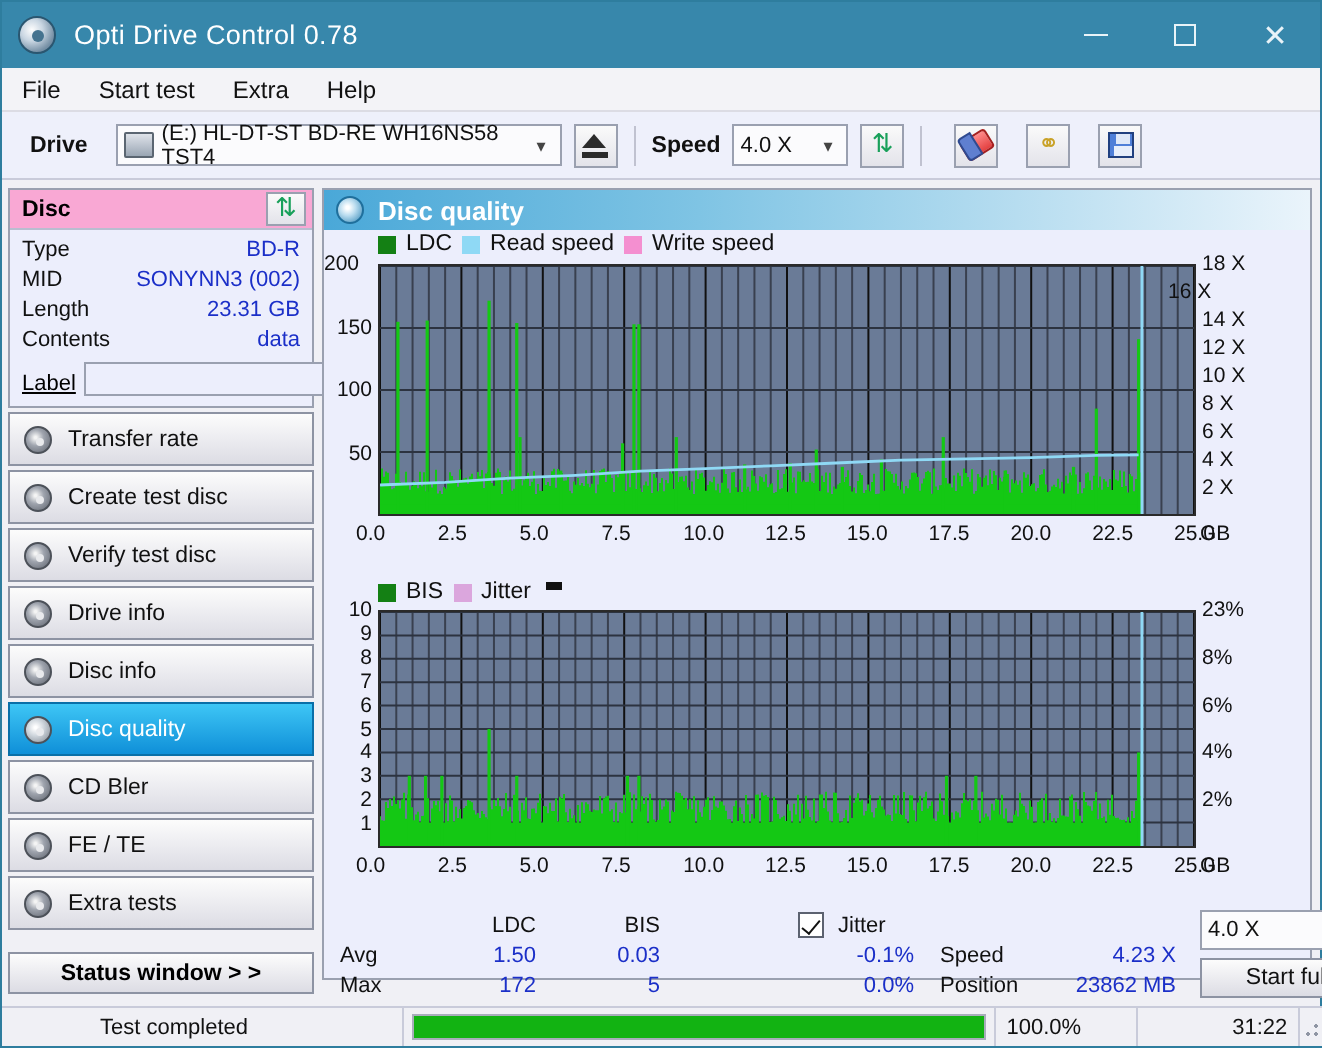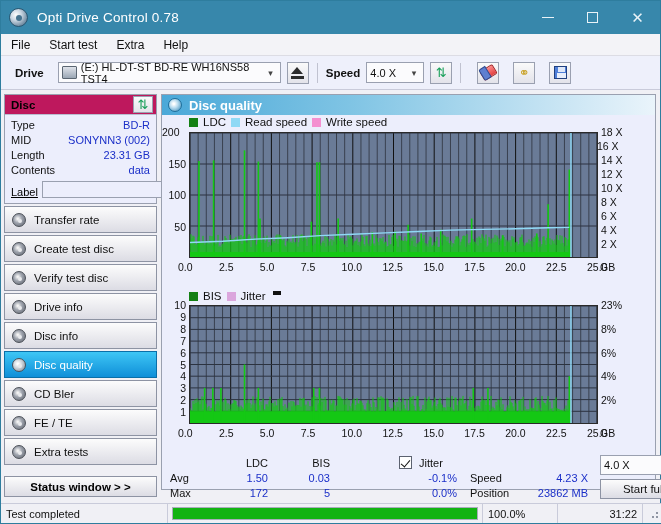--- a/index.html
+++ b/index.html
@@ -68,21 +68,21 @@
   .floppy:before { content:""; position:absolute; left:3px; top:0; width:7px; height:5px; background:#dfe8f8; }
   .floppy:after { content:""; position:absolute; left:2px; bottom:0; width:9px; height:5px; background:#e7eefb; }
 
   
   .body { display:flex; height:400px; }
 
   
   .side { width:159px; padding:4px 3px 0 3px; }
   .disc-panel { border:1px solid #9aa0b0; background:#eceefc; }
   .disc-head { display:flex; align-items:center; height:20px; padding:0 3px 0 6px;
-               background:#be185d; border-bottom:1px solid #b9bdd0; }
+               background:#f9a8d4; border-bottom:1px solid #b9bdd0; }
   .disc-head b { font-size:11.5px; }
   .disc-head .tbtn { margin-left:auto; width:20px; height:17px; }
   .disc-rows { padding:3px 6px 5px 6px; }
   .drow { display:flex; font-size:11px; line-height:15px; }
   .drow .k { color:#111; }
   .drow .v { margin-left:auto; color:#1b2fc8; }
   .label-row { display:flex; align-items:flex-end; margin-top:3px; gap:4px;text-decoration:underline; }
   .label-row .k { width:38px; font-size:11px; }
   .lbl-input { flex:1; height:17px; background:#eceefc; border:1px solid #9aa0b0; }
   .cdicon { width:19px; height:17px; border:1px solid #9aa0b0; background:linear-gradient(#fafafa,#e3e3ea);
@@ -128,21 +128,21 @@
   .st { position:absolute; font-size:11px; color:#111; white-space:nowrap; }
   .st.v { color:#1b2fc8; text-align:right; }
   .chk { position:absolute; width:13px; height:13px; border:1px solid #5c6270; background:#fff; }
   .chk:after { content:""; position:absolute; left:3px; top:1px; width:4px; height:8px;
                border:solid #111; border-width:0 1.6px 1.6px 0; transform:rotate(40deg); }
   .btn { position:absolute; border:1px solid #8d93a3; background:linear-gradient(#fcfcfc,#dcdce4);
          display:flex; align-items:center; justify-content:center; font-size:11.5px; color:#111; }
 
   
   .statusbar { position:absolute; left:0; bottom:0; width:661px; height:20px;
-               background:#f0f0f5; border-top:1px solid #c9cbda; display:flex; align-items:center; }
+               background:#f0f0f5; border-top:1px solid #c9cbda; display:flex; align-items:center;padding-left:44px; }
   .sb-cell { height:19px; display:flex; align-items:center; padding:0 5px;
              border-right:1px solid #c9cbda; font-size:11px; color:#111; }
   .prog { width:306px; height:13px; background:#fff; border:1px solid #a8adbb; margin:0 4px; }
   .prog > i { display:block; height:100%; background:#12b312; }
   .grip { margin-left:auto; margin-right:3px; width:10px; height:10px;
           background:
             radial-gradient(circle 1px at 8px 8px,#8f95a3 99%,transparent 100%),
             radial-gradient(circle 1px at 4px 8px,#8f95a3 99%,transparent 100%),
             radial-gradient(circle 1px at 8px 4px,#8f95a3 99%,transparent 100%); }
 </style>
@@ -770,21 +770,21 @@
             <div class="tick" style="left: 0px; top: 11px; width: 24px;">200</div>
           </div>
         <div id="y1r">
             <div class="tick" style="left: 439px; top: 123px;">2 X</div>
             <div class="tick" style="left: 439px; top: 109px;">4 X</div>
             <div class="tick" style="left: 439px; top: 95px;">6 X</div>
             <div class="tick" style="left: 439px; top: 81px;">8 X</div>
             <div class="tick" style="left: 439px; top: 67px;">10 X</div>
             <div class="tick" style="left: 439px; top: 53px;">12 X</div>
             <div class="tick" style="left: 439px; top: 39px;">14 X</div>
-            <div class="tick" style="left: 435px; top: 25px;">16 X</div>
+            <div class="tick" style="left: 422px; top: 25px;">16 X</div>
             <div class="tick" style="left: 439px; top: 11px;">18 X</div>
           </div>
         <div id="x1ticks">
             <div class="tick" style="left: 16px; top: 146px;">0.0</div>
             <div class="tick" style="left: 56.9px; top: 146px;">2.5</div>
             <div class="tick" style="left: 97.8px; top: 146px;">5.0</div>
             <div class="tick" style="left: 138.7px; top: 146px;">7.5</div>
             <div class="tick" style="left: 179.6px; top: 146px;">10.0</div>
             <div class="tick" style="left: 220.5px; top: 146px;">12.5</div>
             <div class="tick" style="left: 261.4px; top: 146px;">15.0</div>

